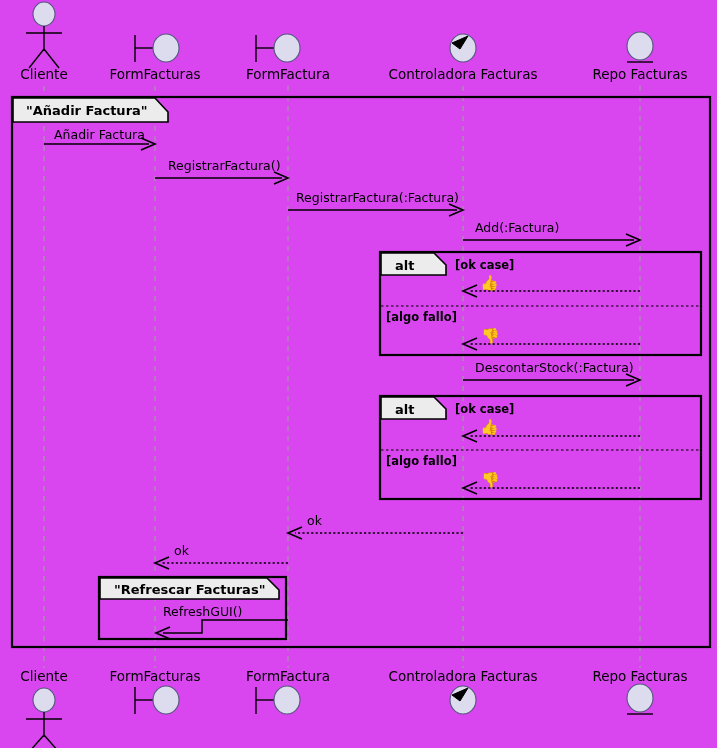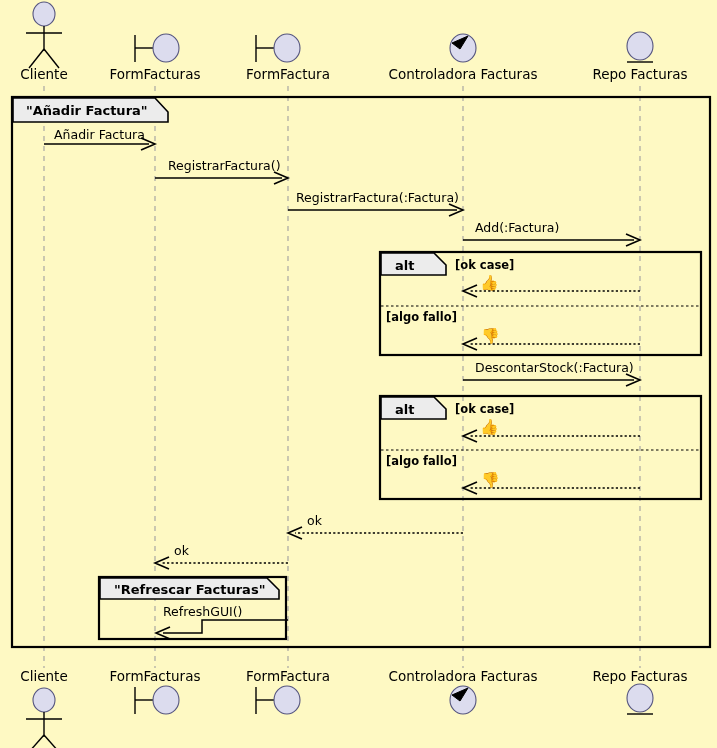--- a/index.html
+++ b/index.html
@@ -5,21 +5,21 @@
   * { box-sizing: border-box; }
   html, body {
     margin: 0; padding: 0;
     background: #ffffff;
     font-family: "DejaVu Sans", "Liberation Sans", sans-serif;
   }
   #diagram-root {
     position: relative;
     width: 717px;
     height: 748px;
-    background: #fef9c3;
+    background: #d946ef;
     overflow: hidden;
   }
   svg#seq-svg { display: block; width: 717px; height: 748px; }
 
   .lifeline-label {
     font-family: "DejaVu Sans", "Liberation Sans", sans-serif;
     font-size: 13.5px;
     fill: #000000;
     text-anchor: middle;
     dominant-baseline: alphabetic;

